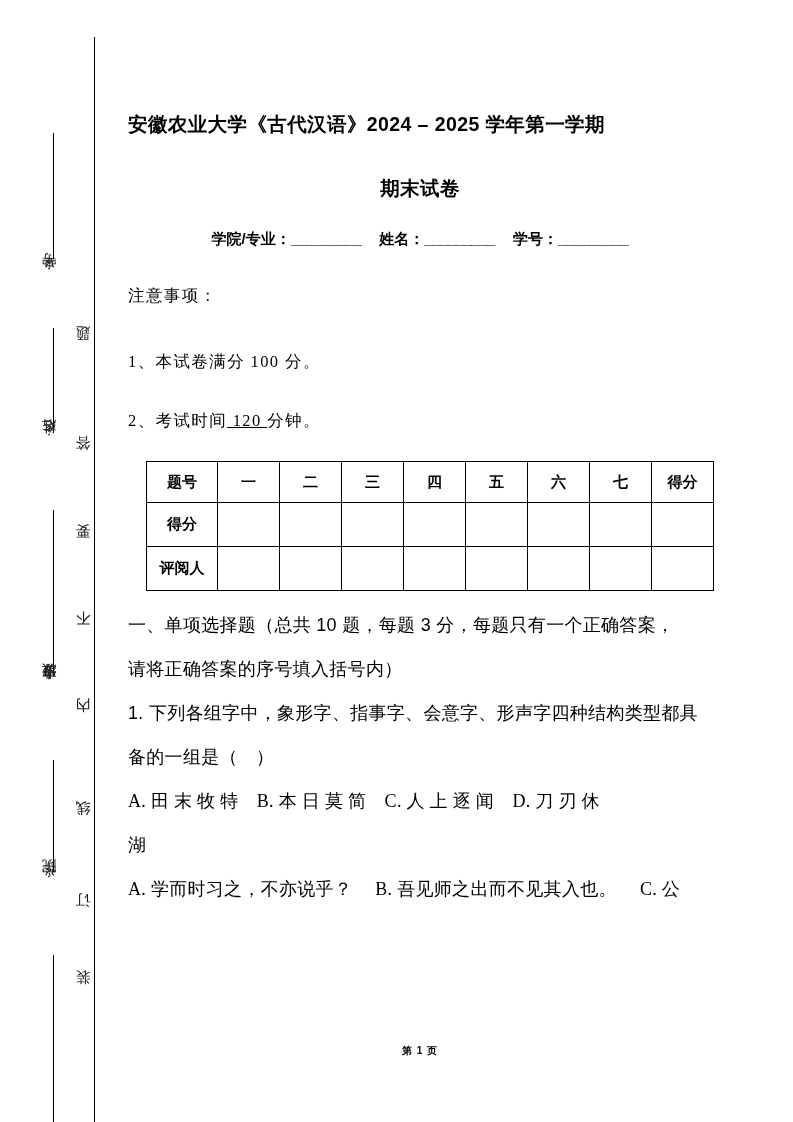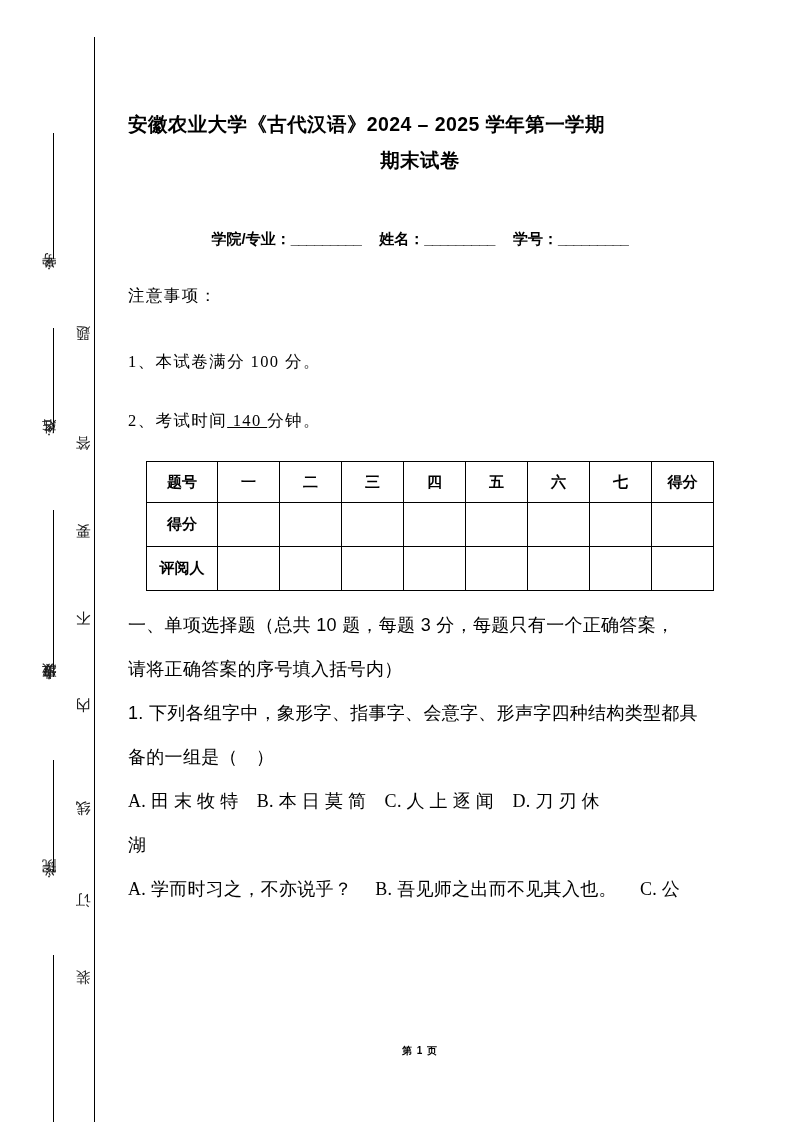--- a/index.html
+++ b/index.html
@@ -68,21 +68,21 @@
     padding: 0;
     font-family: "Liberation Sans", "DejaVu Sans", sans-serif;
     font-weight: bold;
     font-size: 19.5px;
     line-height: 36px;
     text-align: center;
     letter-spacing: 0.4px;
   }
   #title-block { position: absolute; top: 106px; left: 0; width: 584px; }
   #title-line-1 { text-align: left; padding-left: 0; }
-  #title-line-2 { text-align: center; }
+  #title-line-2 { text-align: center; margin-top: 28px; }
 
   #id-row {
     position: absolute;
     top: 230px;
     left: 0;
     width: 584px;
     font-family: "Liberation Sans", "DejaVu Sans", sans-serif;
     font-weight: bold;
     font-size: 15px;
     text-align: center;
@@ -194,21 +194,21 @@
       <h1 class="doc-title" id="title-line-2">期末试卷</h1>
     </div>
 
     <div id="id-row">
       <span>学院/专业：</span><span class="blank">_________</span><span class="gap"></span><span>姓名：</span><span class="blank">_________</span><span class="gap"></span><span>学号：</span><span class="blank">_________</span>
     </div>
 
     <div class="note-line" id="note-head">注意事项：</div>
     <div class="note-line" id="note-1">1、本试卷满分 100 分。</div>
     <div class="note-line" id="note-2">
-      <span>2、考试时间</span><span class="ul"> 140 </span><span>分钟。</span>
+      <span>2、考试时间</span><span class="ul"> 120 </span><span>分钟。</span>
     </div>
 
     <table id="score-table">
       <tbody>
         <tr>
           <td class="rowhead">题号</td>
           <td class="cell">一</td>
           <td class="cell">二</td>
           <td class="cell">三</td>
           <td class="cell">四</td>

